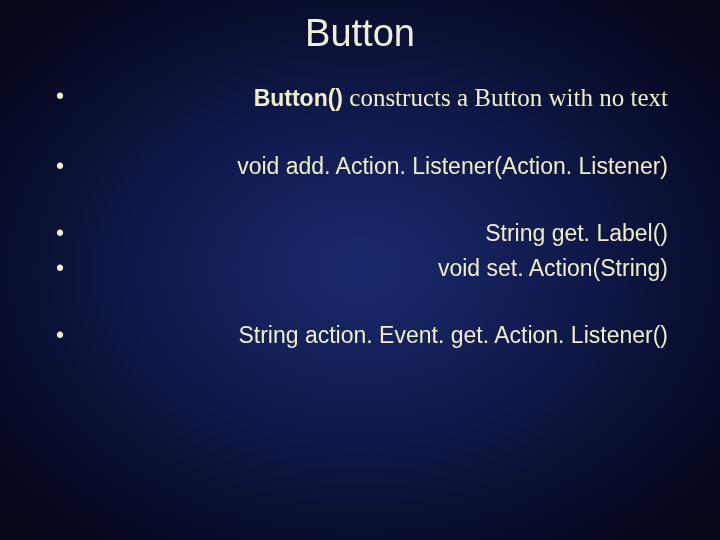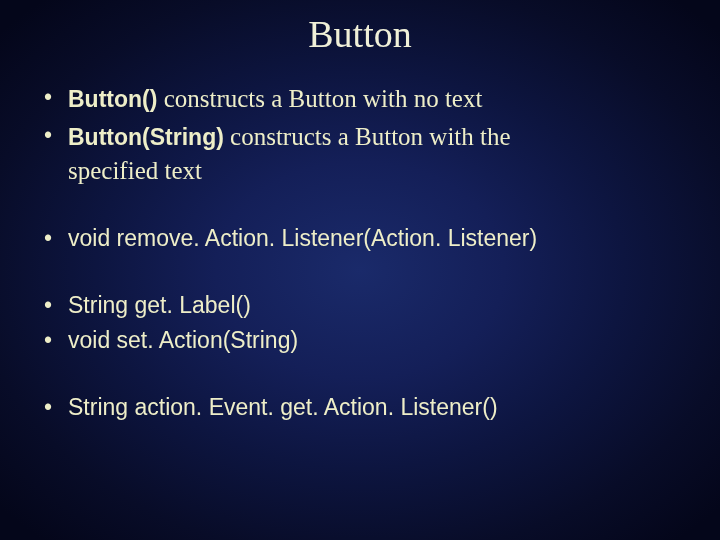--- a/index.html
+++ b/index.html
@@ -24,26 +24,27 @@
     height: 100%;
     box-sizing: border-box;
     padding: 12px 40px 20px 40px;
   }
   .title {
     text-align: center;
     font-size: 38px;
     font-weight: normal;
     color: #f0f0d8;
     margin: 0 0 26px 0;
-    font-family: Liberation Serif, serif;
+    font-family: Liberation Sans, sans-serif;
   }
   ul.body {
     list-style: none;
     padding: 0;
-    margin: 0;
+    margin: 12px;
+    text-align: right;
   }
   ul.body > li {
     position: relative;
     padding-left: 28px;
     font-size: 23px;
     line-height: 1.35;
     color: #eeeec8;
     margin-bottom: 4px;
   }
   ul.body > li::before {
@@ -69,29 +70,25 @@
 <body>
 
 <div class="slide">
   <h1 class="title">Button</h1>
 
   <ul class="body">
 
     <li>
       <span class="bold">Button()</span><span class="serif"> constructs a Button with no text</span>
     </li>
-    <li>
-      <span class="bold">Button(String)</span><span class="serif"> constructs a Button with the</span><br>
-      <span class="serif">specified text</span>
-    </li>
 
     <div class="group-gap"></div>
 
     <li>
-      <span>void remove. Action. Listener(Action. Listener)</span>
+      <span>void add. Action. Listener(Action. Listener)</span>
     </li>
 
     <div class="group-gap"></div>
 
     <li>
       <span>String get. Label()</span>
     </li>
     <li>
       <span>void set. Action(String)</span>
     </li>

